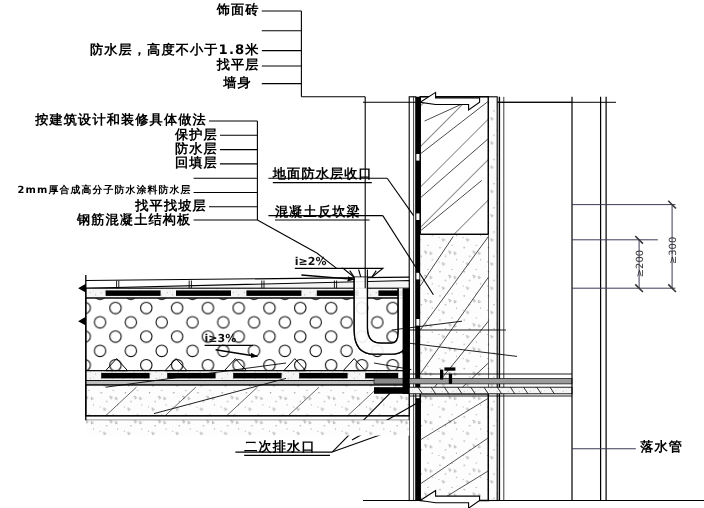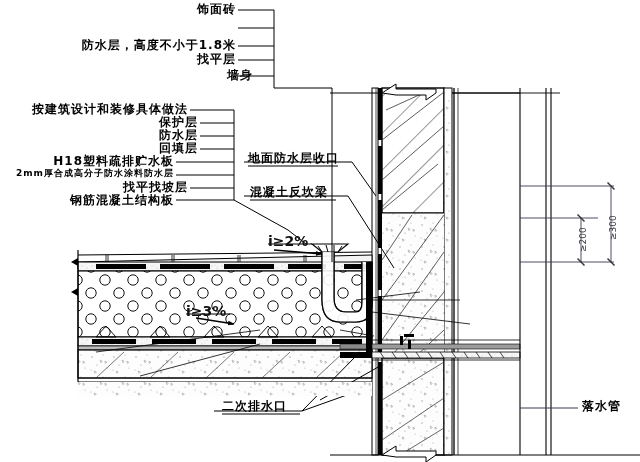--- a/index.html
+++ b/index.html
@@ -16,21 +16,21 @@
     font-weight:700;
     color:#000;
     white-space:nowrap;
     letter-spacing:1px;
     line-height:1;
   }
   .lbl.s11{font-size:12px;}
   .lbl.s9{font-size:9px;}
   .r-right{text-align:right;}
   .slope{
-    position:absolute;font-size:14px;font-weight:700;color:#111;
+    position:absolute;font-size:10px;font-weight:700;color:#111;
     letter-spacing:0px;white-space:nowrap;
     font-family:"DejaVu Sans","Liberation Sans",sans-serif;
   }
   .dim{
     position:absolute;font-size:9px;color:#333;white-space:nowrap;
     font-family:"DejaVu Sans","Liberation Sans",sans-serif;
     transform-origin:left top;
   }
 </style>
 </head>
@@ -330,27 +330,26 @@
     <line x1="78" y1="382" x2="372" y2="382" stroke="#000" stroke-width="1"></line>
     <line x1="78" y1="378" x2="372" y2="378" stroke="#000" stroke-width="0.8"></line>
 
     <rect x="78" y="382" width="294" height="14" fill="url(#concrete)" stroke="none"></rect>
 
   </svg>
 
   <div class="lbl s11 r-right" style="left:88px;top:3px;width:148px;">饰面砖</div>
   <div class="lbl s11 r-right" style="left:20px;top:39px;width:216px;">防水层，高度不小于1.8米</div>
   <div class="lbl s11 r-right" style="left:88px;top:53px;width:148px;">找平层</div>
-  <div class="lbl s11 r-right" style="left:105px;top:69px;width:148px;font-family:Liberation Serif, serif;">墙身</div>
+  <div class="lbl s11 r-right" style="left:81px;top:69px;width:148px;font-family:Liberation Serif, serif;">墙身</div>
 
   <div class="lbl s11 r-right" style="left:24px;top:103px;width:164px;">按建筑设计和装修具体做法</div>
   <div class="lbl s11 r-right" style="left:38px;top:116px;width:160px;">保护层</div>
   <div class="lbl s11 r-right" style="left:38px;top:129px;width:160px;">防水层</div>
   <div class="lbl s11 r-right" style="left:38px;top:142px;width:160px;">回填层</div>
-  <div class="lbl s11 r-right" style="left:22px;top:155px;width:152px;">H18塑料疏排贮水板</div>
   <div class="lbl s9 r-right" style="left:2px;top:169px;width:172px;">2mm厚合成高分子防水涂料防水层</div>
   <div class="lbl s11 r-right" style="left:38px;top:181px;width:150px;">找平找坡层</div>
   <div class="lbl s11 r-right" style="left:26px;top:194px;width:148px;">钢筋混凝土结构板</div>
 
   <div class="lbl s11" style="left:248px;top:152px;">地面防水层收口</div>
   <div class="lbl s11" style="left:250px;top:186px;">混凝土反坎梁</div>
 
   <div class="lbl s11" style="left:222px;top:400px;">二次排水口</div>
 
   <div class="lbl s11" style="left:582px;top:400px;">落水管</div>

